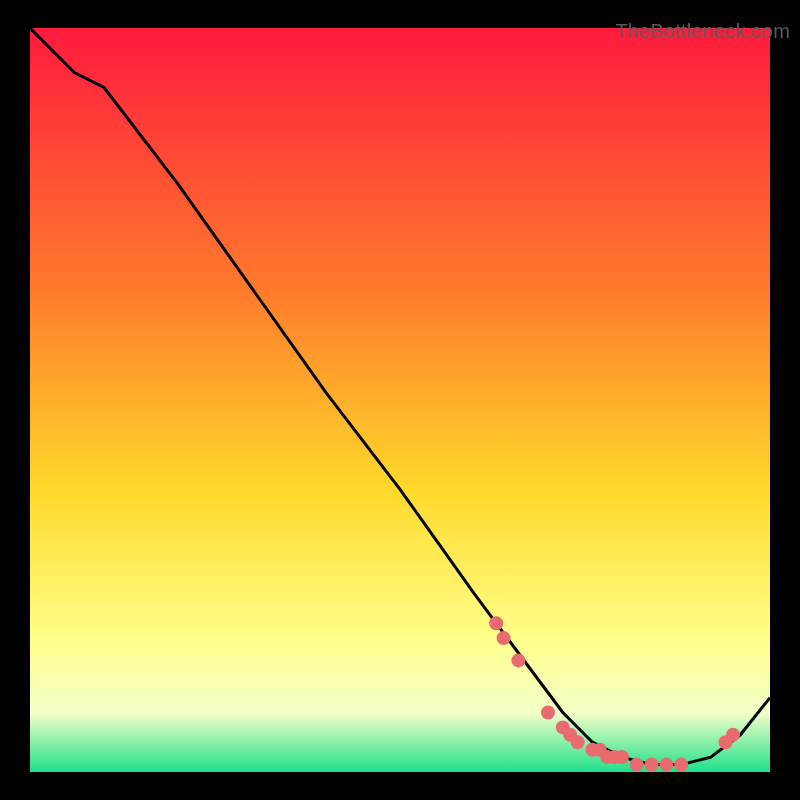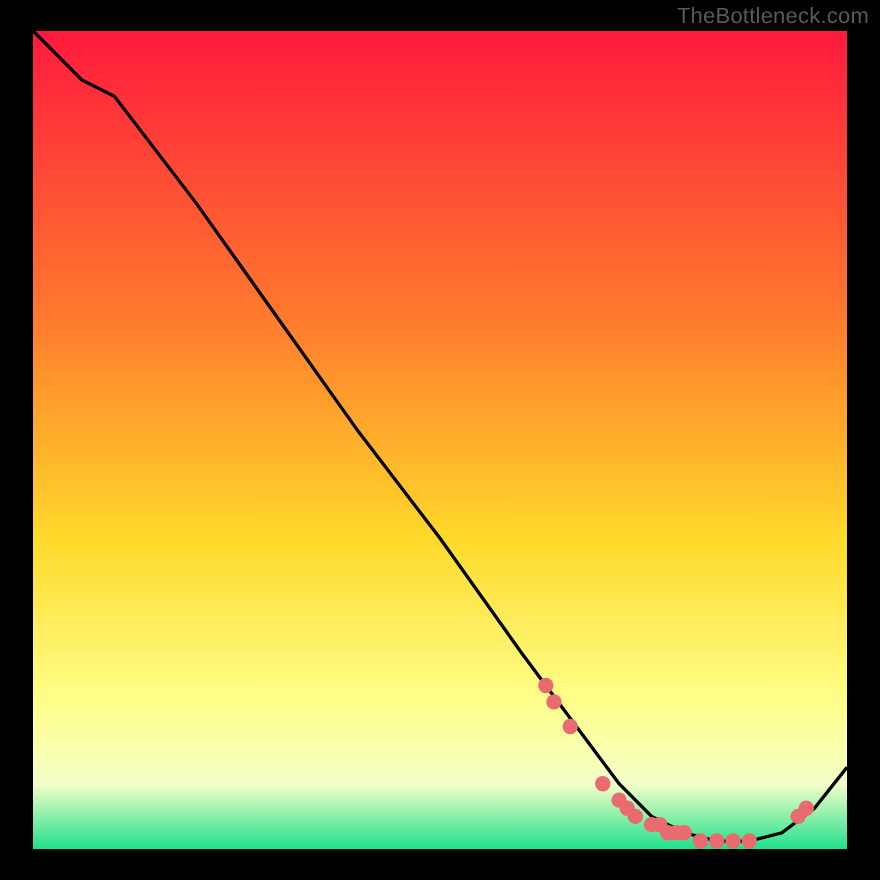--- a/index.html
+++ b/index.html
@@ -12,21 +12,21 @@
     font-family: Arial, Helvetica, sans-serif;
   }
   .stage {
     position: relative;
     width: 800px;
     height: 800px;
     background: #000;
   }
   .watermark {
     position: absolute;
-    top: 4px;
+    top: 20px;
     right: 10px;
     font-size: 20px;
     font-weight: 500;
     color: #5a5a5a;
     z-index: 20;
     letter-spacing: 0.2px;
   }
   svg.plot {
     position: absolute;
     left: 30px;

